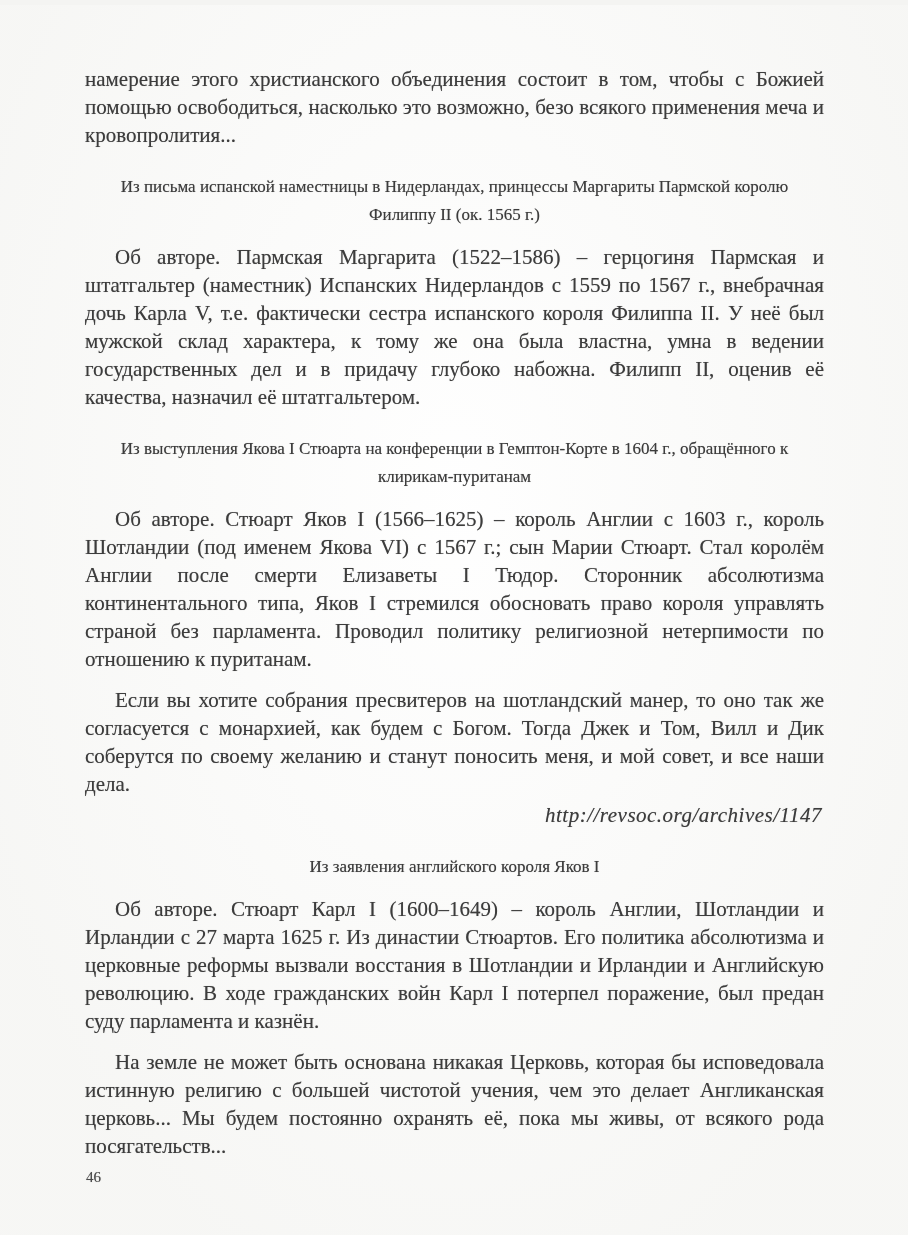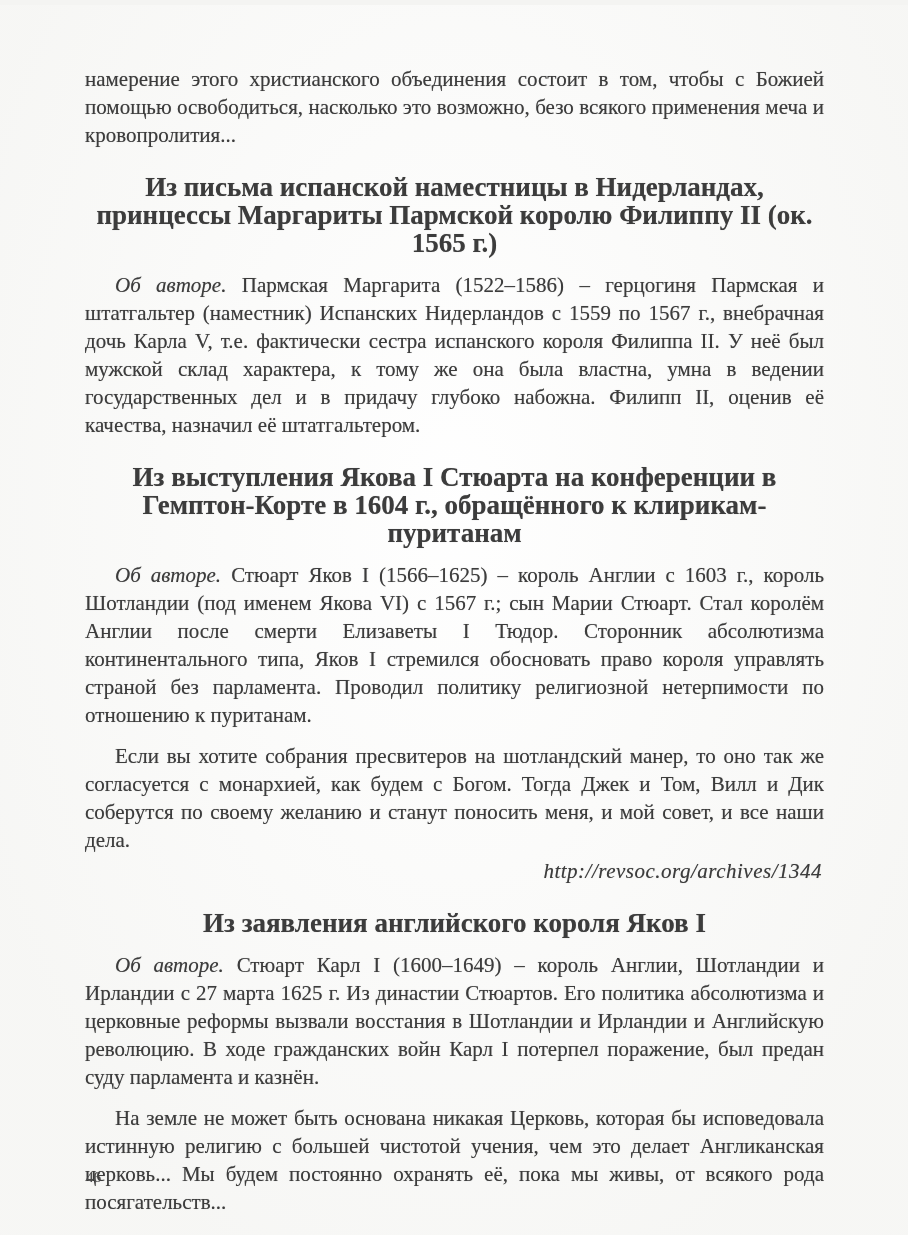--- a/index.html
+++ b/index.html
@@ -28,29 +28,28 @@
     margin: 0;
     text-align: justify;
   }
   .indent {
     text-indent: 30px;
   }
   .para-gap {
     margin-top: 13px;
   }
   h2.section-heading {
-    font-size: 27px;
+    font-size: 17px;
     line-height: 28px;
-    font-weight: bold;
+    font-weight: normal;
     text-align: center;
     margin: 24px 6px 14px 6px;
     text-indent: 0;
   }
   .ital {
-    font-style: italic;
   }
   .source-line {
     text-align: right;
     font-style: italic;
     margin-top: 3px;
     padding-right: 2px;
     letter-spacing: 0.5px;
   }
   .page-number {
     position: absolute;
@@ -66,21 +65,21 @@
 <div class="page">
 
   <p class="intro">намерение этого христианского объединения состоит в том, чтобы с Божией помощью освободиться, насколько это возможно, безо всякого применения меча и кровопролития...</p>
 
   <h2 class="section-heading">Из письма испанской наместницы в Нидерландах, принцессы Маргариты Пармской королю Филиппу II (ок. 1565 г.)</h2>
   <p class="indent"><span class="ital">Об авторе.</span> <span>Пармская Маргарита (1522–1586) – герцогиня Пармская и штатгальтер (наместник) Испанских Нидерландов с 1559 по 1567 г., внебрачная дочь Карла V, т.е. фактически сестра испанского короля Филиппа II. У неё был мужской склад характера, к тому же она была властна, умна в ведении государственных дел и в придачу глубоко набожна. Филипп II, оценив её качества, назначил её штатгальтером.</span></p>
 
   <h2 class="section-heading">Из выступления Якова I Стюарта на конференции в Гемптон-Корте в 1604 г., обращённого к клирикам-пуританам</h2>
   <p class="indent"><span class="ital">Об авторе.</span> <span>Стюарт Яков I (1566–1625) – король Англии с 1603 г., король Шотландии (под именем Якова VI) с 1567 г.; сын Марии Стюарт. Стал королём Англии после смерти Елизаветы I Тюдор. Сторонник абсолютизма континентального типа, Яков I стремился обосновать право короля управлять страной без парламента. Проводил политику религиозной нетерпимости по отношению к пуританам.</span></p>
   <p class="indent para-gap">Если вы хотите собрания пресвитеров на шотландский манер, то оно так же согласуется с монархией, как будем с Богом. Тогда Джек и Том, Вилл и Дик соберутся по своему желанию и станут поносить меня, и мой совет, и все наши дела.</p>
-  <p class="source-line">http://revsoc.org/archives/1344</p>
+  <p class="source-line">http://revsoc.org/archives/1147</p>
 
   <h2 class="section-heading">Из заявления английского короля Яков I</h2>
   <p class="indent"><span class="ital">Об авторе.</span> <span>Стюарт Карл I (1600–1649) – король Англии, Шотландии и Ирландии с 27 марта 1625 г. Из династии Стюартов. Его политика абсолютизма и церковные реформы вызвали восстания в Шотландии и Ирландии и Английскую революцию. В ходе гражданских войн Карл I потерпел поражение, был предан суду парламента и казнён.</span></p>
   <p class="indent para-gap">На земле не может быть основана никакая Церковь, которая бы исповедовала истинную религию с большей чистотой учения, чем это делает Англиканская церковь... Мы будем постоянно охранять её, пока мы живы, от всякого рода посягательств...</p>
 
   <div class="page-number">46</div>
 
 </div>
 
 </body></html>

